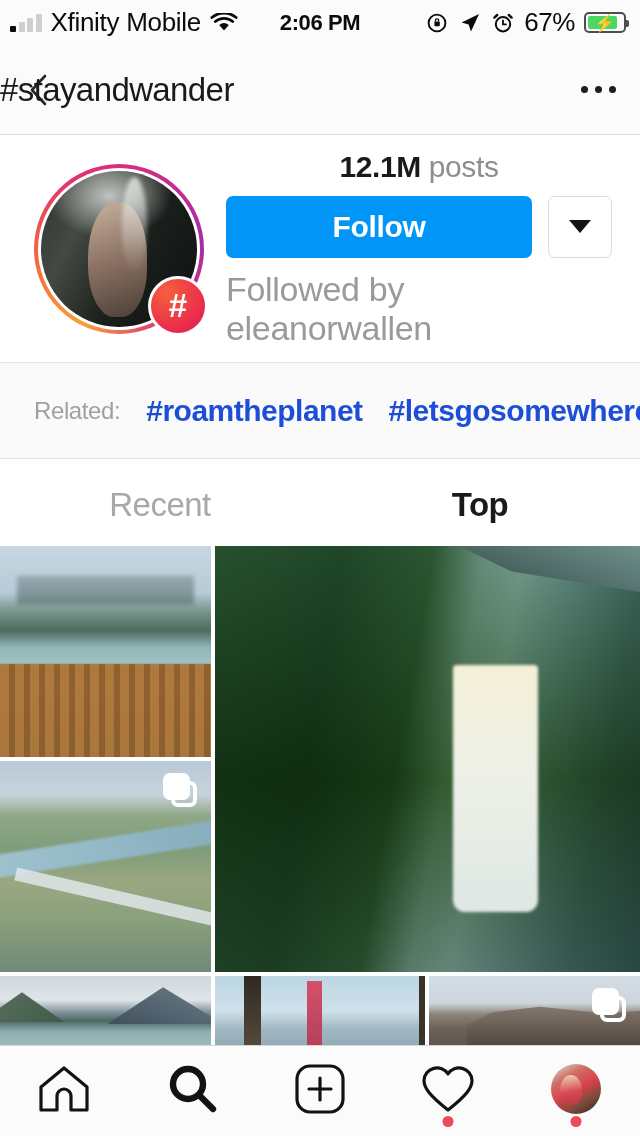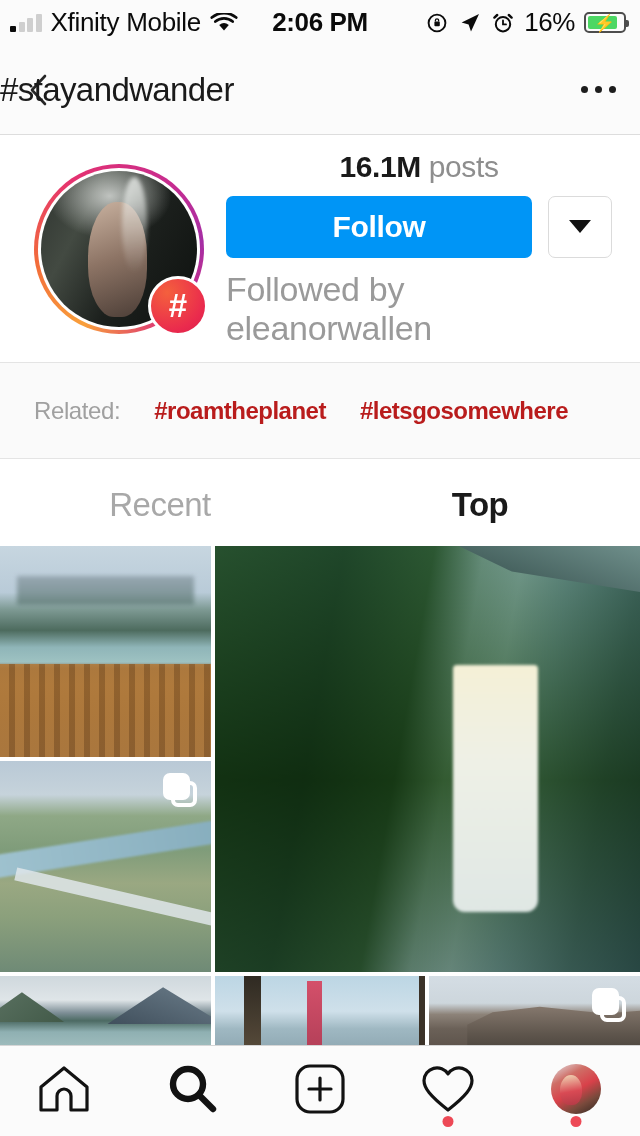--- a/index.html
+++ b/index.html
@@ -24,21 +24,21 @@
   .signal i:nth-child(2){ height:10px; }
   .signal i:nth-child(3){ height:14px; }
   .signal i:nth-child(4){ height:18px; }
   .carrier {
     font-size:26px; color:#0b0b0b; letter-spacing:-0.3px;
     max-width:182px; overflow:hidden; white-space:nowrap;
     text-overflow:clip;
   }
   .sb-clock {
     position:absolute; left:0; right:0; text-align:center;
-    font-size:26px; font-weight:bold; color:#0b0b0b; letter-spacing:-0.4px;
+    font-size:22px; font-weight:bold; color:#0b0b0b; letter-spacing:-0.4px;
     pointer-events:none;
   }
   .sb-right {
     margin-left:auto; display:flex; align-items:center; gap:9px;
     position:relative; z-index:2;
   }
   .batt-pct { font-size:26px; color:#0b0b0b; letter-spacing:-0.4px; }
   .batt {
     width:42px; height:21px; border:2px solid #4d4d4d; border-radius:5px;
     position:relative; display:flex; align-items:center; padding:2px;
@@ -148,22 +148,22 @@
 
   
   .related {
     height:96px; background:#fafafa;
     border-bottom:1px solid #e4e4e4;
     display:flex; align-items:center; gap:26px;
     padding:0 34px; overflow:hidden; white-space:nowrap;
   }
   .related-label { font-size:24px; color:#a0a0a0; letter-spacing:-0.4px; flex:0 0 auto; }
   .related-tag {
-    font-size:24px; color:#b91c1c; font-weight:bold;
-    letter-spacing:-0.5px; flex:0 0 auto; cursor:pointer;margin-left:8px;
+    font-size:30px; color:#1d4ed8; font-weight:bold;
+    letter-spacing:-0.5px; flex:0 0 auto; cursor:pointer;
   }
 
   
   .tabs {
     height:92px; background:#fff; display:flex;
     border-bottom:1px solid #efefef;
   }
   .tab {
     flex:1; display:flex; align-items:center; justify-content:center;
     font-size:33px; letter-spacing:-0.5px; cursor:pointer;
@@ -329,21 +329,21 @@
         <path d="M10.4 10.6 v-1.2 a1.6 1.6 0 0 1 3.2 0 v1.2" stroke="#0b0b0b" stroke-width="1.3" fill="none"></path>
       </svg>
       <svg width="24" height="24" viewBox="0 0 24 24">
         <path d="M21 3 L3.6 11.4 L10.6 13.4 L13 20.4 Z" fill="#0b0b0b"></path>
       </svg>
       <svg width="24" height="24" viewBox="0 0 24 24">
         <circle cx="12" cy="13.2" r="7.2" stroke="#0b0b0b" stroke-width="2" fill="none"></circle>
         <path d="M12 9.4 v4 h3" stroke="#0b0b0b" stroke-width="1.8" fill="none" stroke-linecap="round"></path>
         <path d="M6.2 4 L3.4 6.6 M17.8 4 L20.6 6.6" stroke="#0b0b0b" stroke-width="2.4" stroke-linecap="round"></path>
       </svg>
-      <div class="batt-pct">16%</div>
+      <div class="batt-pct">67%</div>
       <div class="batt">
         <div class="batt-fill"></div>
         <div class="bolt">⚡</div>
       </div>
     </div>
   </div>
 
   <div class="header">
     <div class="back">
       <svg width="30" height="44" viewBox="0 0 30 44">
@@ -362,21 +362,21 @@
     <div class="avatar-wrap">
       <div class="ring">
         <div class="ring-inner">
           <div class="avatar-photo"></div>
         </div>
       </div>
       <div class="hash-badge">#</div>
     </div>
     <div class="prof-right">
       <div class="posts-line">
-        <span class="posts-count">16.1M</span>
+        <span class="posts-count">12.1M</span>
         <span class="posts-word">posts</span>
       </div>
       <div class="btn-row">
         <button class="follow-btn">Follow</button>
         <div class="chev-btn">
           <div class="tri"></div>
         </div>
       </div>
       <div class="followed-by">Followed by eleanorwallen</div>
     </div>

